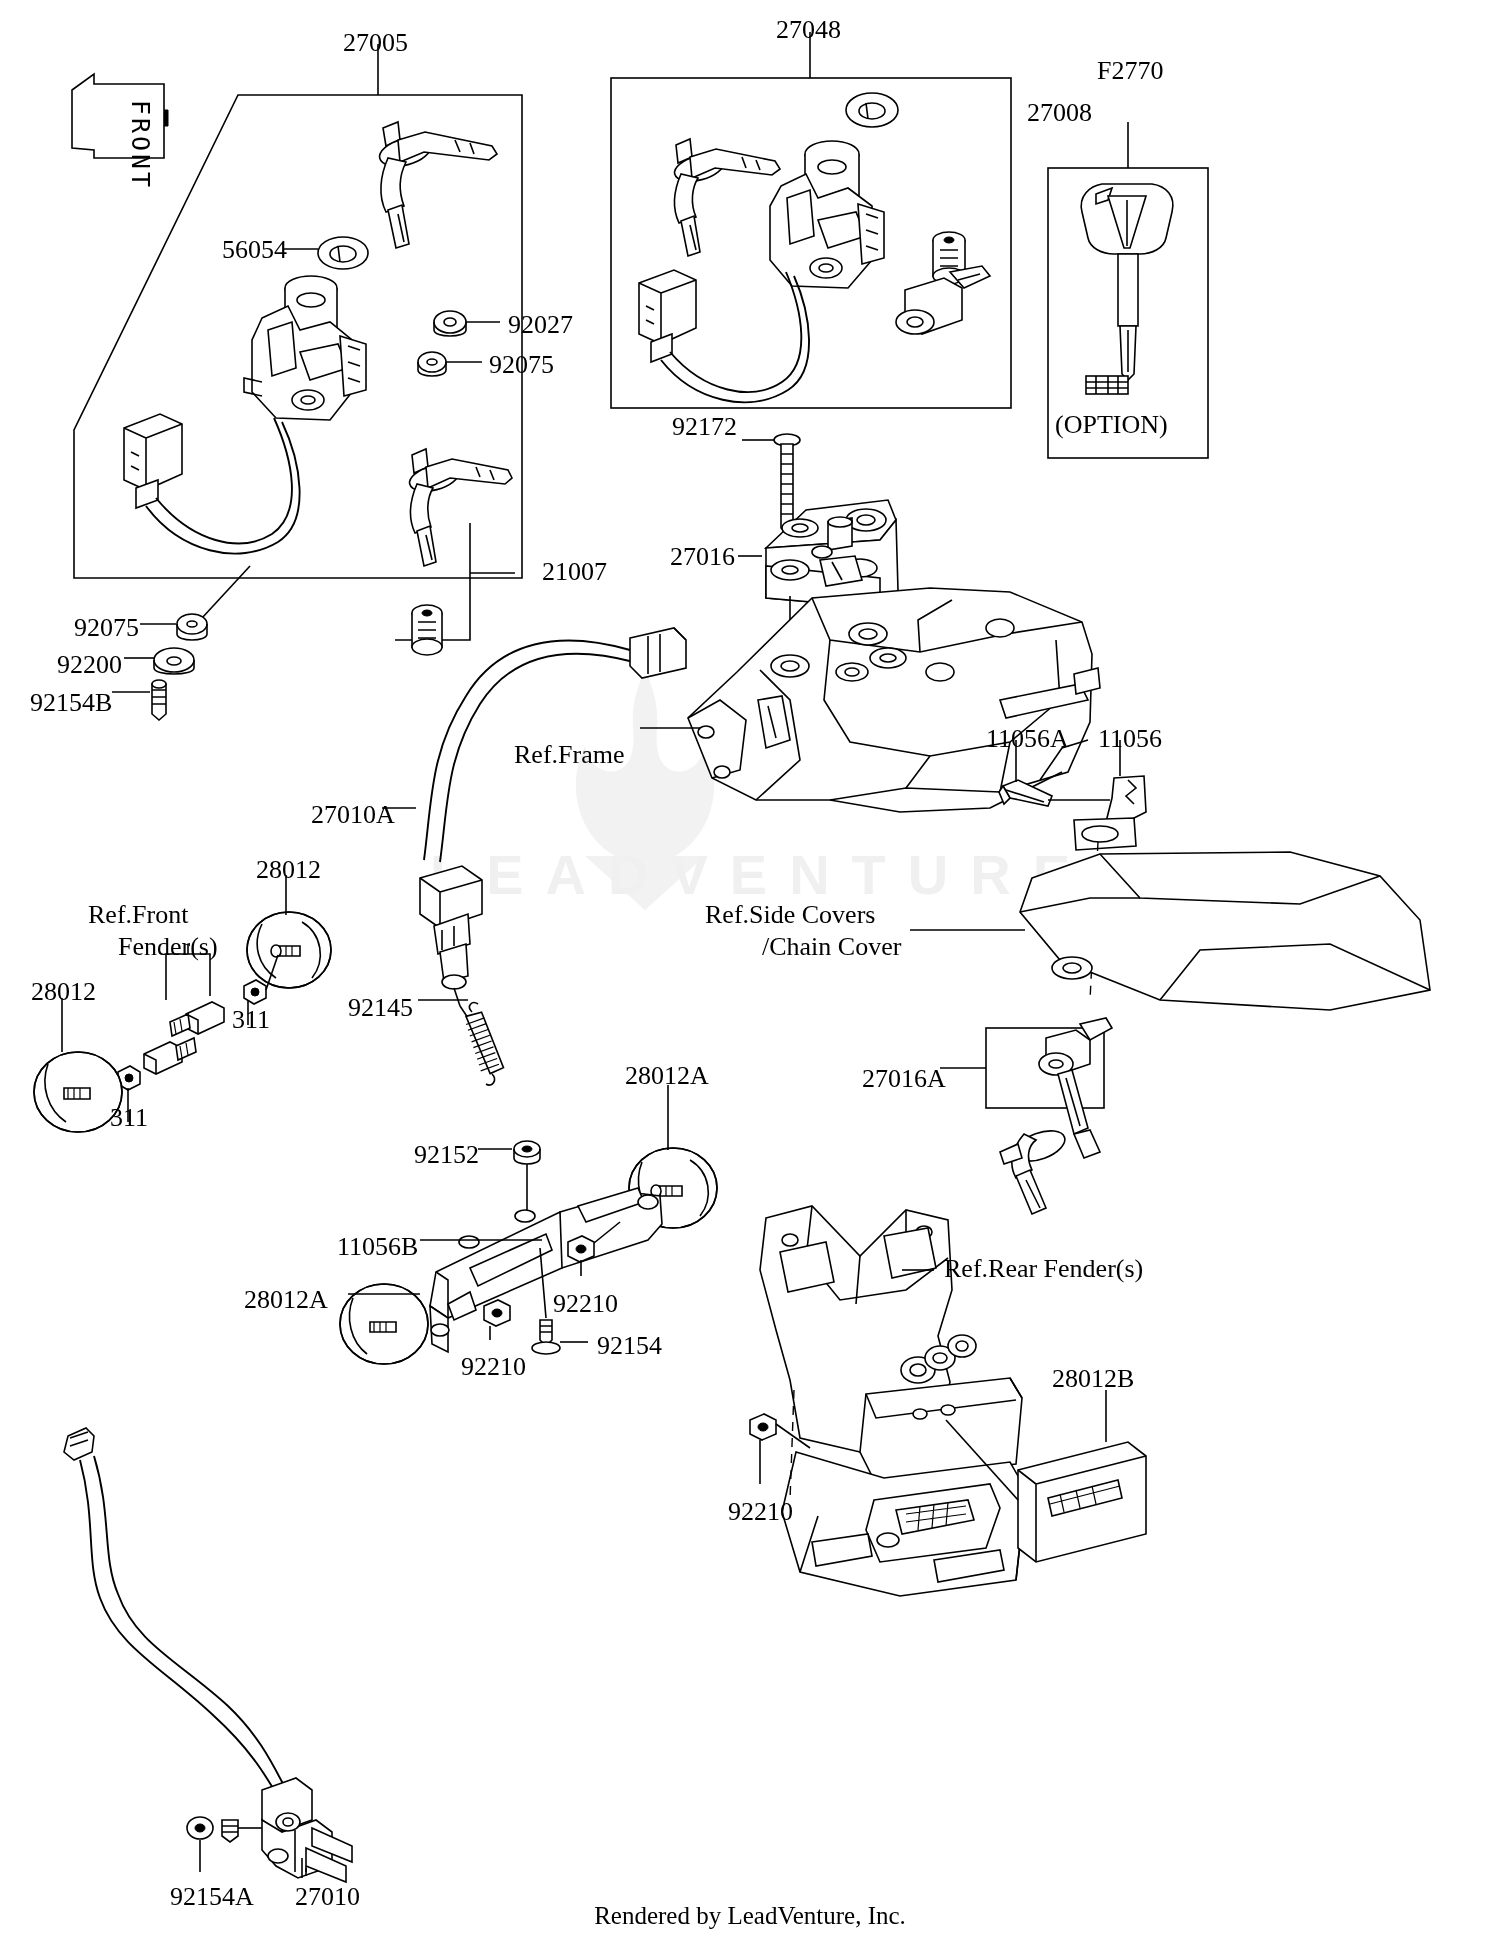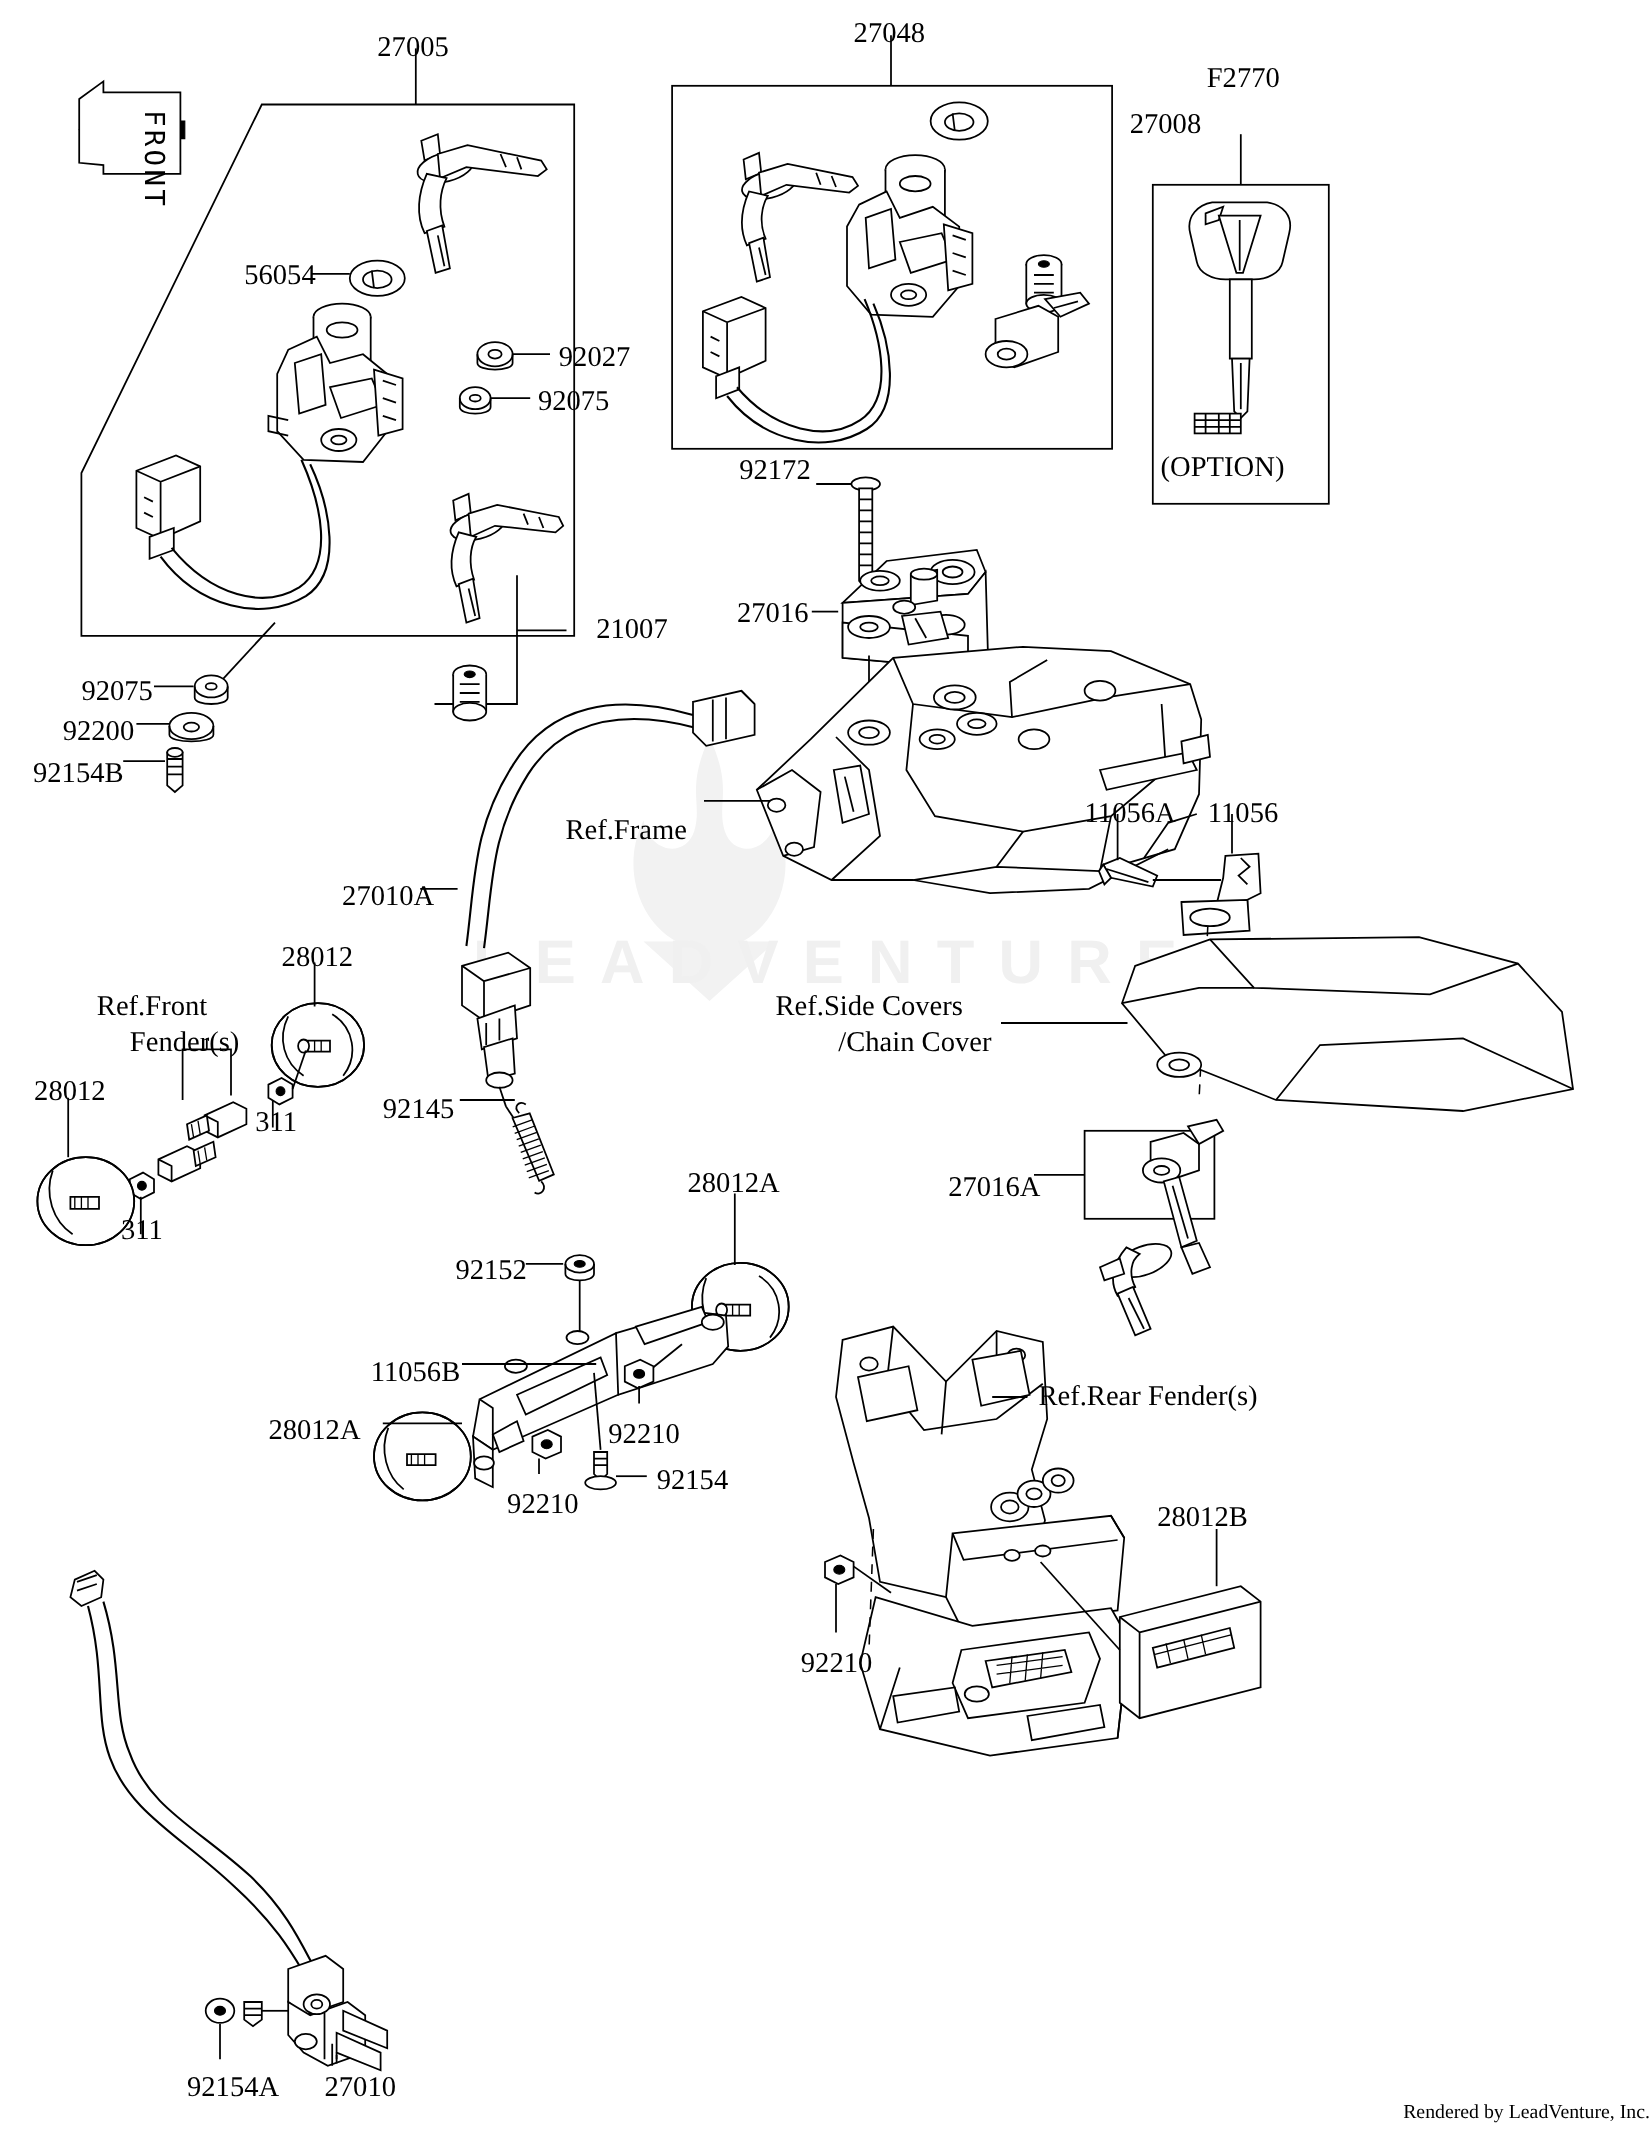--- a/index.html
+++ b/index.html
@@ -21,23 +21,23 @@
     font-size: 26px;
     color: #000000;
     white-space: pre;
     letter-spacing: 0px;
     line-height: 1.18;
   }
   .footer {
     position: absolute;
     left: 0; right: 0;
     bottom: 8px;
-    text-align: right;
+    text-align: center;
     font-family: "Liberation Serif", serif;
-    font-size: 18px;
+    font-size: 25px;
     color: #000;
   }
   .wm {
     position: absolute;
     color: #f0f0f0;
     font-family: "Liberation Sans", sans-serif;
     font-weight: bold;
     user-select: none;
     pointer-events: none;
   }

